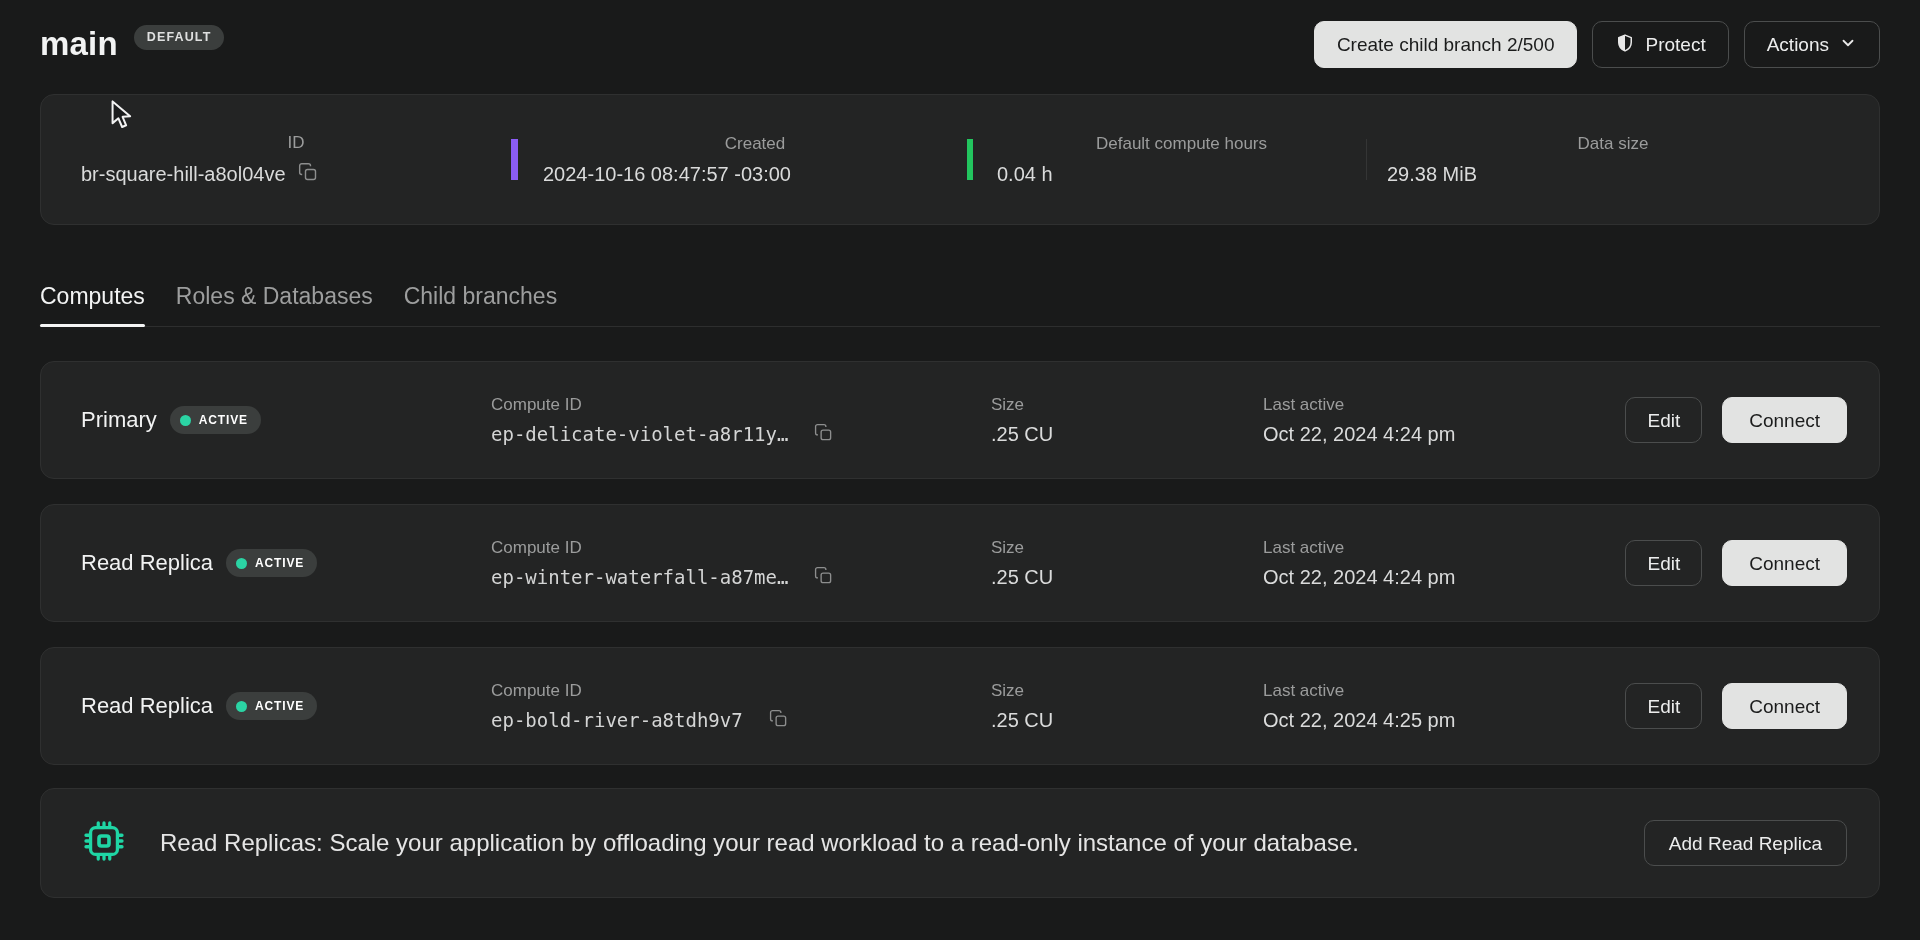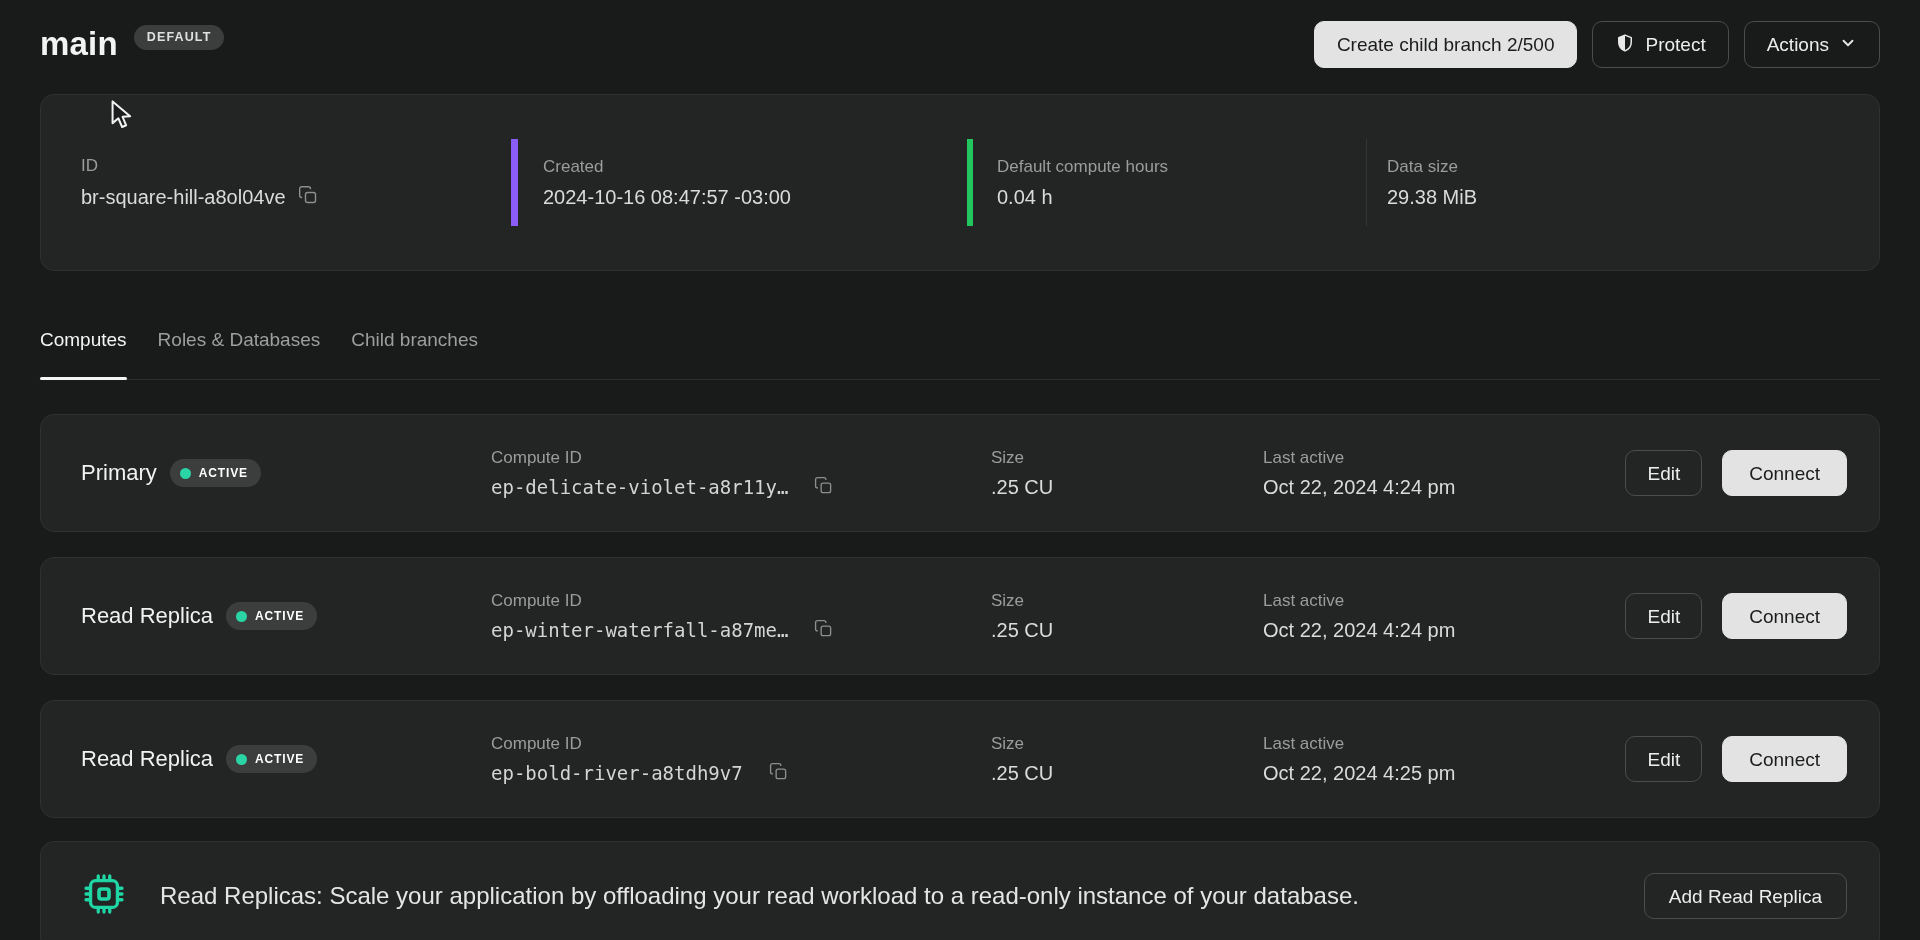--- a/index.html
+++ b/index.html
@@ -27,32 +27,32 @@
     border-radius:10px; font-size:19px; font-family:inherit; font-weight:500;
     height:47px; cursor:pointer; line-height:1; white-space:nowrap;
   }
   .btn-light { background:#e2e3e2; color:#1b1c1c; border:1px solid #e2e3e2; padding:0 22px; }
   .btn-dark  { background:transparent; color:#eceded; border:1px solid #4b4d4d; padding:0 22px; }
 
   
   .card {
     background:#232424; border:1px solid #2f3030; border-radius:14px;
   }
-  .meta-card { margin-top:12px; height:177px; display:flex; padding:44px 40px; }
+  .meta-card { margin-top:12px; height:131px; display:flex; padding:44px 40px;text-align:center; }
   .meta-col { display:flex; flex-direction:column; justify-content:center; }
   .meta-col.c1 { flex:0 0 430px; }
   .meta-col.c2 { flex:0 0 456px; border-left:7px solid #8b5cf6; padding-left:25px; }
   .meta-col.c3 { flex:0 0 399px; border-left:6px solid #22c55e; padding-left:24px; }
   .meta-col.c4 { flex:1;          border-left:1px solid #343535; padding-left:20px; }
   .field-label { font-size:17px; color:#9b9c9c; margin-bottom:9px; }
   .field-value { font-size:20px; color:#dadbdb; display:flex; align-items:center; gap:12px; }
 
   
   .tabs { margin-top:58px; display:flex; gap:31px; border-bottom:1px solid #2d2e2e; }
-  .tab { font-size:19px; padding-bottom:28px; color:#9d9e9e; position:relative; cursor:pointer; }
+  .tab { font-size:23px; padding-bottom:16px; color:#9d9e9e; position:relative; cursor:pointer; }
   .tab.active { color:#f3f4f4; font-weight:500; }
   .tab.active::after {
     content:""; position:absolute; left:0; right:0; bottom:-1px; height:3px;
     background:#f3f4f4; border-radius:2px;
   }
 
   
   .rows { margin-top:34px; display:flex; flex-direction:column; gap:25px; }
   .row-card { height:118px; display:flex; align-items:center; padding:0 32px 0 40px; }
   .row-name-wrap { flex:0 0 410px; display:flex; align-items:center; gap:13px; }

